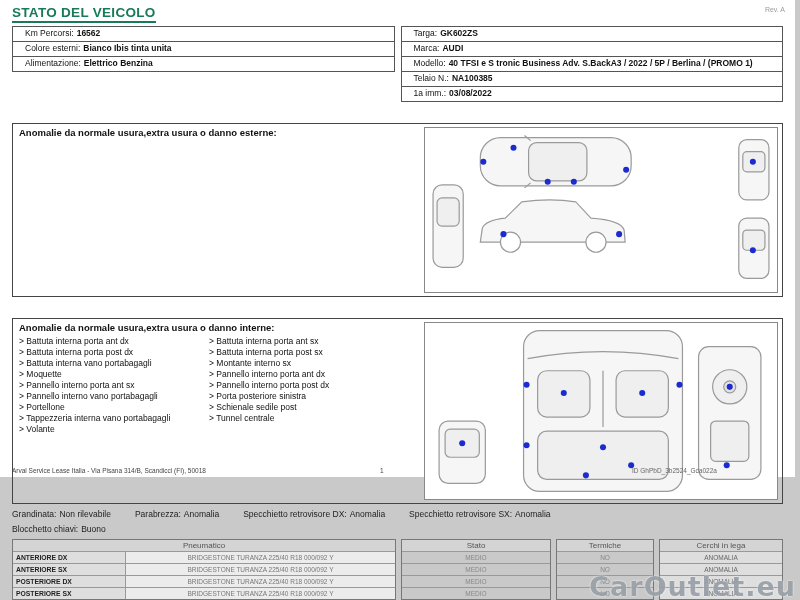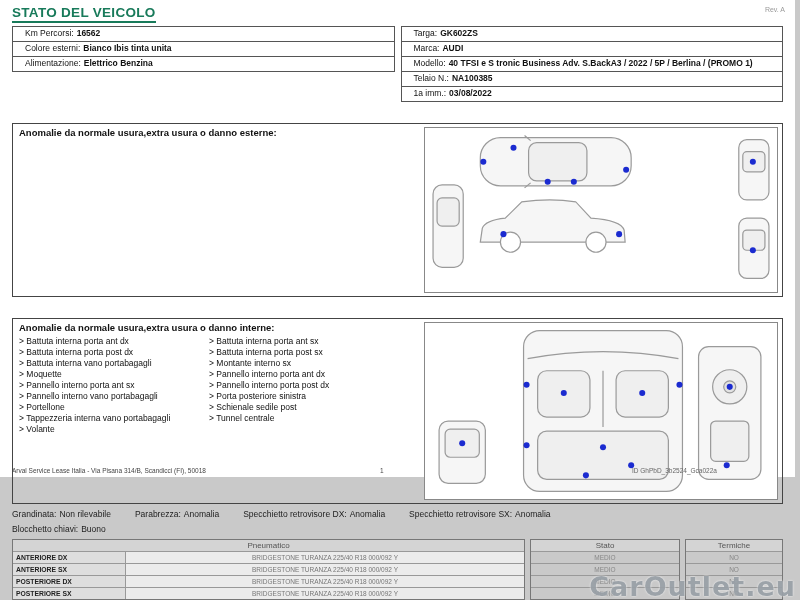--- a/index.html
+++ b/index.html
@@ -222,20 +222,27 @@
       <div class="tt-cell">MEDIO</div>
       <div class="tt-cell">MEDIO</div>
     </div>
     <div class="tt term">
       <div class="tt-head">Termiche</div>
       <div class="tt-cell">NO</div>
       <div class="tt-cell">NO</div>
       <div class="tt-cell">NO</div>
       <div class="tt-cell">NO</div>
     </div>
+    <div class="tt cerchi">
+      <div class="tt-head">Cerchi in lega</div>
+      <div class="tt-cell">ANOMALIA</div>
+      <div class="tt-cell">ANOMALIA</div>
+      <div class="tt-cell">ANOMALIA</div>
+      <div class="tt-cell">ANOMALIA</div>
+    </div>
   </div>
 
   <div class="btables">
     <div class="bt">
       <div class="bt-h">STATO INTERNO</div>
       <div class="brow">
         <span class="bl">Cielo:</span>
           <span class="bv">ANOMALIA</span>
         <span class="bl2">Cappelliera/Tendina copribag.:</span>
           <span class="bv">SI</span>

